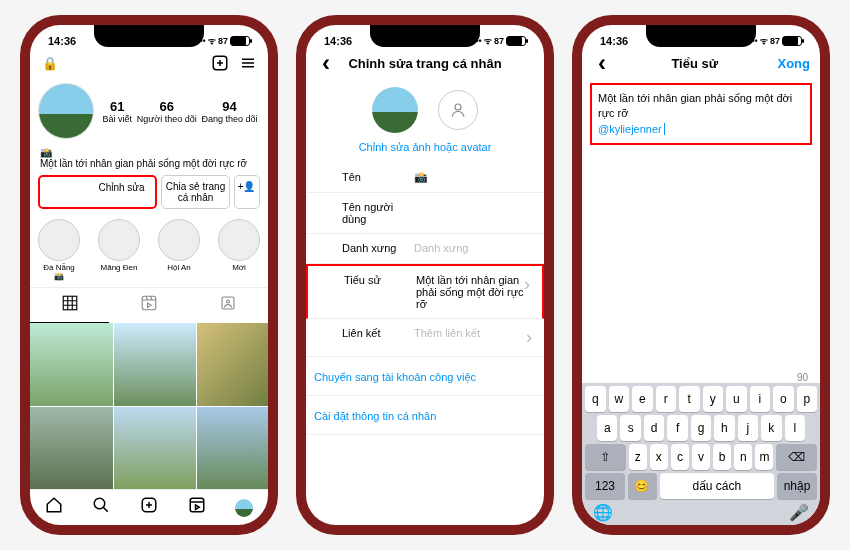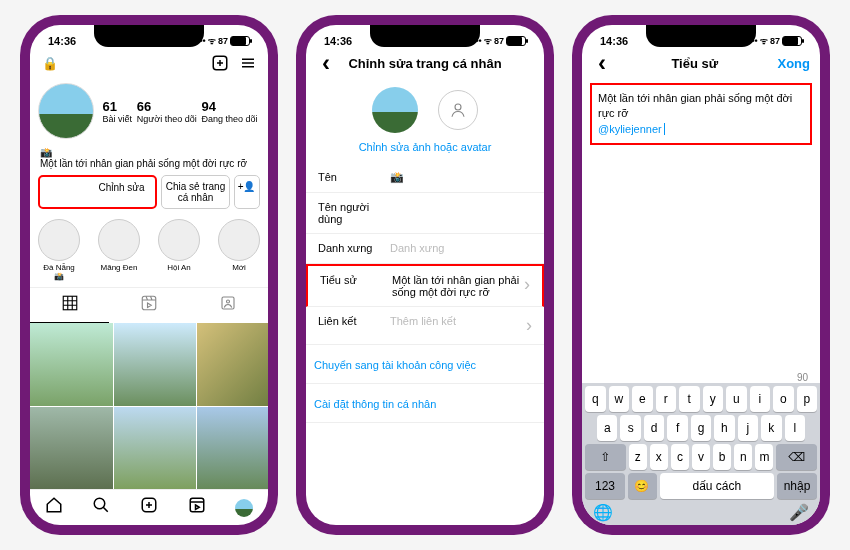--- a/index.html
+++ b/index.html
@@ -1,33 +1,33 @@
 <!DOCTYPE html>
 <html><head>
 <meta charset="utf-8">
 <style>
   * { box-sizing: border-box; margin: 0; padding: 0; font-family: -apple-system, Helvetica, Arial, sans-serif; }
   body { background:#f5f5f5; width:850px; height:550px; display:flex; justify-content:center; align-items:center; gap:18px; }
-  .phone { width:258px; height:520px; background:#701a75; border-radius:40px; padding:10px; position:relative; }
+  .phone { width:258px; height:520px; background:#7f1d1d; border-radius:40px; padding:10px; position:relative; }
   .notch { position:absolute; top:10px; left:50%; transform:translateX(-50%); width:110px; height:22px; background:#000; border-radius:0 0 14px 14px; z-index:10; }
   .screen { width:100%; height:100%; background:#fff; border-radius:30px; overflow:hidden; display:flex; flex-direction:column; position:relative; }
   .statusbar { height:24px; display:flex; justify-content:space-between; align-items:flex-end; padding:0 18px 2px; font-size:11px; font-weight:600; }
   .statusbar .sig { display:flex; gap:2px; align-items:center; font-size:9px;}
   .batt { border:1px solid #000; border-radius:3px; width:20px; height:10px; position:relative; display:inline-block;}
   .batt::after{content:"";position:absolute;right:-3px;top:2px;width:2px;height:4px;background:#000;border-radius:1px;}
   .bfill{background:#000;width:85%;height:100%;display:block;border-radius:1px;}
   .hdr { display:flex; align-items:center; justify-content:space-between; padding:4px 10px; font-size:13px; font-weight:600;}
   .hdr .title{flex:1;text-align:center;}
   .icon { width:20px; height:20px; display:inline-flex; align-items:center; justify-content:center; }
   .back::before{content:"‹"; font-size:24px; line-height:20px;}
   .chev::before{content:"›"; color:#bbb; font-size:18px;}
   .done{color:#0095f6;font-weight:600;}
   .stats{display:flex; padding:6px 8px; align-items:center; gap:6px;}
   .avatar{width:56px;height:56px;border-radius:50%;background:linear-gradient(180deg,#87ceeb 55%,#3a6b35 55%);border:1px solid #ddd;flex-shrink:0;}
-  .statcols{flex:1;display:flex;justify-content:space-around;text-align:left;font-size:9px;}
+  .statcols{flex:1;display:flex;justify-content:space-around;text-align:center;font-size:9px;}
   .statcols .n{font-weight:700;font-size:13px;display:block;}
   .bio{padding:2px 10px;font-size:10px;}
   .btns{display:flex;gap:4px;padding:4px 8px;}
   .btn{flex:1;border:1px solid #ccc;border-radius:5px;font-size:10px;padding:5px 0;text-align:center;background:#fff;}
   .btn.small{flex:0 0 26px;}
   .hl{display:flex;gap:18px;padding:6px 8px;overflow:hidden;}
   .hli{text-align:center;font-size:8px;}
   .hlc{width:42px;height:42px;border-radius:50%;border:1px solid #ccc;margin-bottom:2px;background:#eee;}
   .tabs{display:flex;border-top:1px solid #eee;}
   .tab{flex:1;text-align:center;padding:6px 0;}
@@ -41,21 +41,21 @@
   .navbar .ni{font-size:18px;}
   .navav{width:18px;height:18px;border-radius:50%;background:linear-gradient(180deg,#87ceeb 55%,#3a6b35 55%);}
   .red{border:2px solid #f00;padding-left:48px;}
   
   .avblock{text-align:center;padding:10px 0;}
   .avrow{display:flex;justify-content:center;gap:20px;align-items:center;}
   .avsm{width:46px;height:46px;border-radius:50%;background:linear-gradient(180deg,#87ceeb 55%,#3a6b35 55%);}
   .avadd{width:40px;height:40px;border-radius:50%;border:1px solid #ccc;display:flex;align-items:center;justify-content:center;}
   .link{color:#0095f6;font-size:11px;font-weight:500;}
   .field{display:flex;align-items:flex-start;padding:8px 12px;border-bottom:0.5px solid #eee;font-size:11px;min-height:30px;}
-  .flabel{width:72px;color:#000;flex-shrink:0;}
+  .flabel{width:72px;color:#000;flex-shrink:0;margin-left:24px;}
   .fval{flex:1;color:#000;}
   .fph{color:#bbb;}
   .linkrow{padding:10px 8px;border-bottom:0.5px solid #eee;}
   
   .biobox{margin:6px 8px;padding:6px;font-size:11px;line-height:1.4;min-height:50px;}
   .mention{color:#0095f6;}
   .counter{text-align:right;padding:0 12px;font-size:10px;color:#888;}
   .kbd{background:#d1d4da;padding:3px;margin-top:auto;}
   .krow{display:flex;gap:3px;margin-bottom:3px;justify-content:center;}
   .key{background:#fff;border-radius:4px;flex:1;text-align:center;padding:6px 0;font-size:12px;box-shadow:0 1px 0 rgba(0,0,0,.2);}

